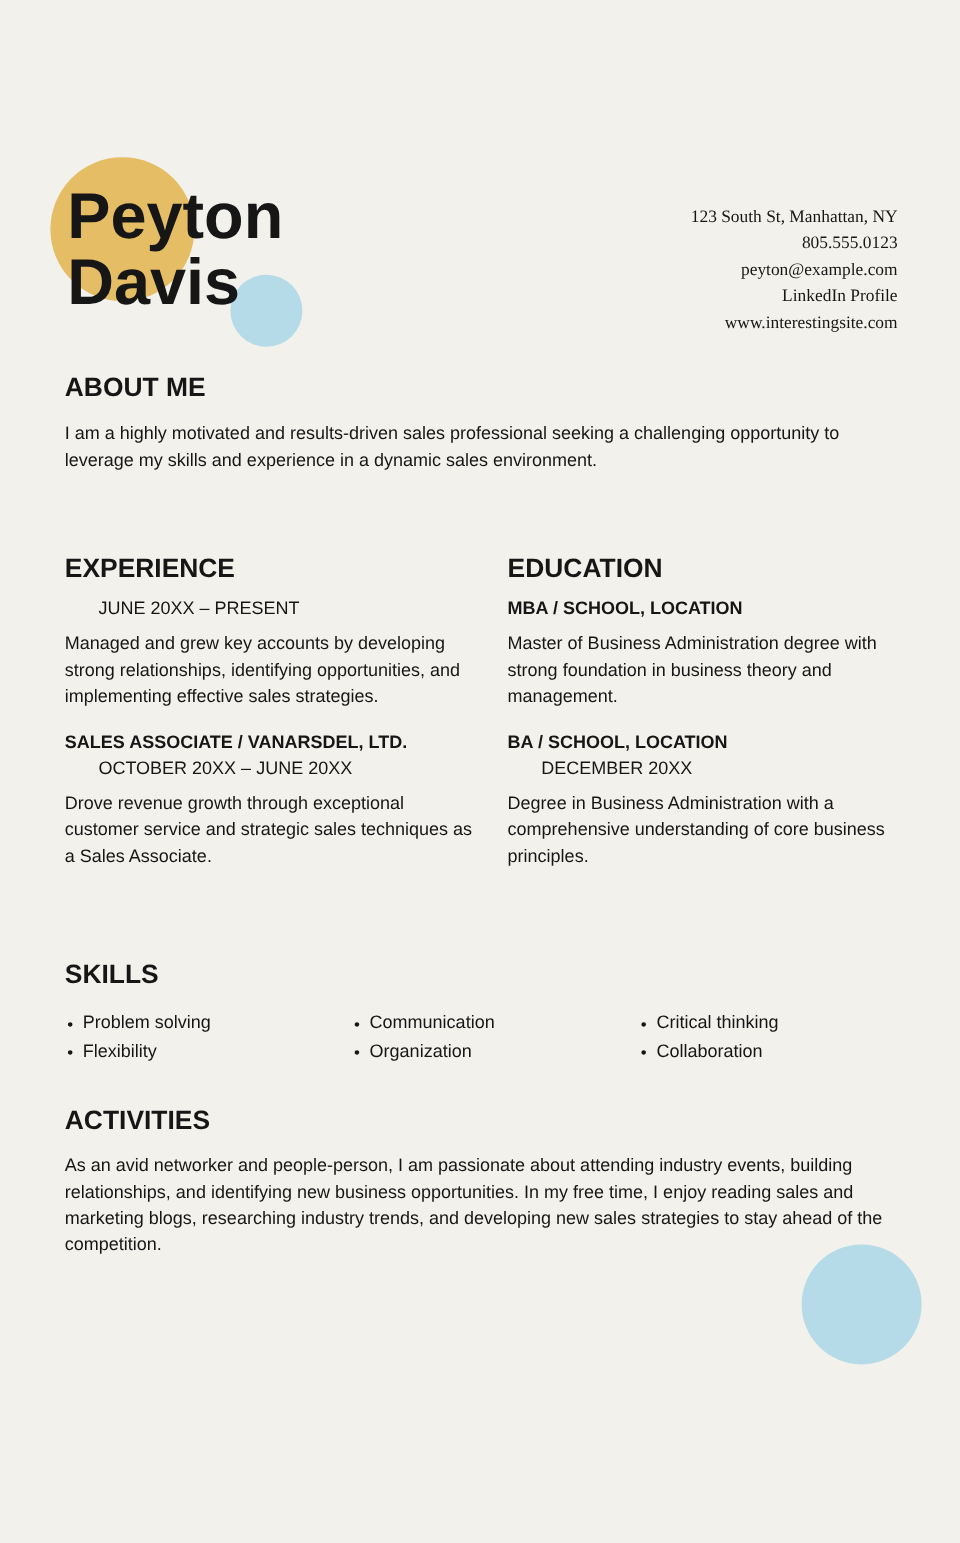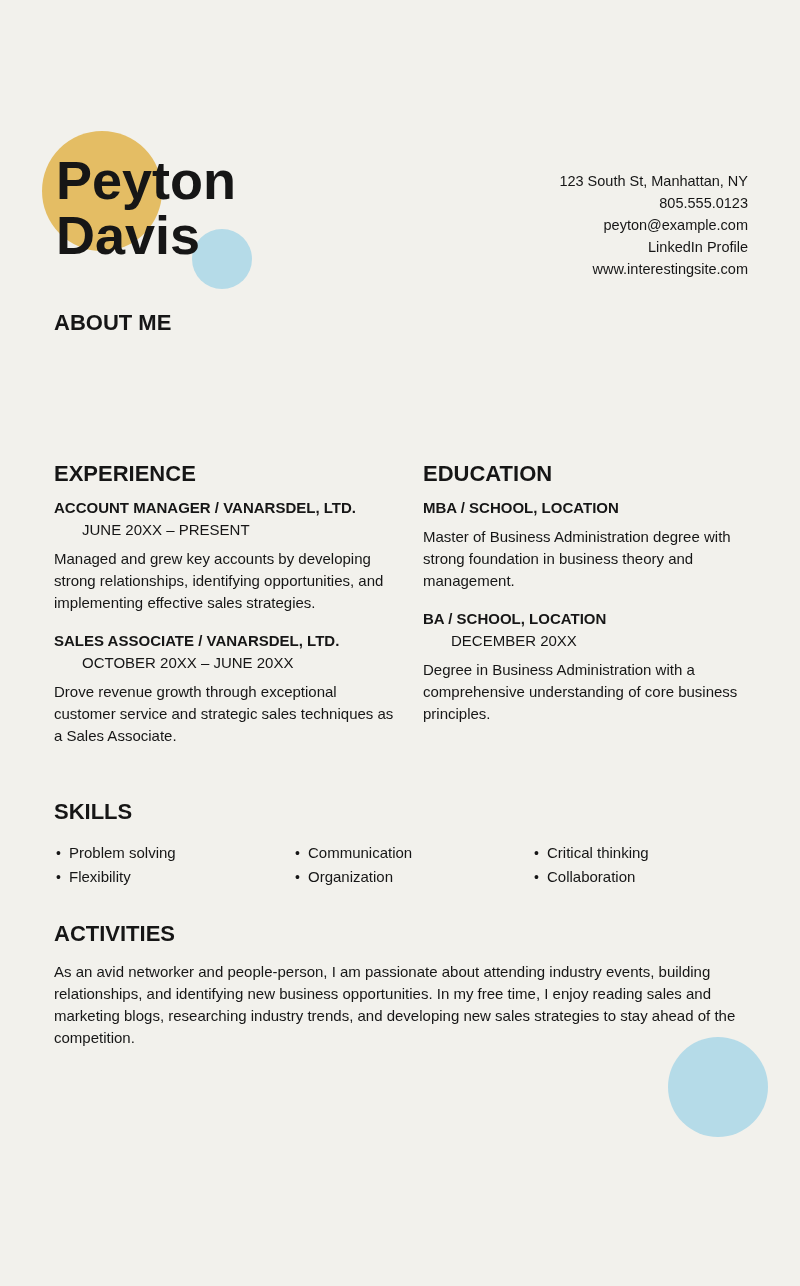--- a/index.html
+++ b/index.html
@@ -26,21 +26,21 @@
 
   
   .name{
     position:absolute;left:56px;top:153px;
     font-size:54px;line-height:55px;font-weight:700;
     letter-spacing:0;z-index:2;
   }
   .name-line{display:block;}
   .contact{
     position:absolute;right:52px;top:170px;
-    text-align:right;font-size:14.5px;line-height:22px;z-index:2;
+    text-align:right;font-size:14.5px;line-height:22px;z-index:2;font-family:Liberation Serif, serif;
   }
 
   
   section{position:absolute;left:54px;width:694px;z-index:2;}
   h2{font-size:22px;line-height:22px;font-weight:700;}
   .body-text{font-size:15px;line-height:22px;}
   .about p,.activities p{margin-top:17px;}
 
   
   .columns{position:absolute;left:54px;top:463px;width:694px;display:flex;gap:29px;z-index:2;}
@@ -95,29 +95,29 @@
   <div class="contact">
     <div>123 South St, Manhattan, NY</div>
     <div>805.555.0123</div>
     <div>peyton@example.com</div>
     <div>LinkedIn Profile</div>
     <div>www.interestingsite.com</div>
   </div>
 
   <section class="about">
     <h2>ABOUT ME</h2>
+    <p class="body-text">I am a highly motivated and results-driven sales professional seeking a challenging opportunity to leverage my skills and experience in a dynamic sales environment.</p>
   </section>
 
   <div class="columns">
 
     <section class="col-left">
       <h2>EXPERIENCE</h2>
 
       <div class="entry">
-        <h3>ACCOUNT MANAGER / VANARSDEL, LTD.</h3>
         <div class="dates">JUNE 20XX – PRESENT</div>
         <p class="body-text">Managed and grew key accounts by developing strong relationships, identifying opportunities, and implementing effective sales strategies.</p>
       </div>
 
       <div class="entry">
         <h3>SALES ASSOCIATE / VANARSDEL, LTD.</h3>
         <div class="dates">OCTOBER 20XX – JUNE 20XX</div>
         <p class="body-text">Drove revenue growth through exceptional customer service and strategic sales techniques as a Sales Associate.</p>
       </div>
     </section>

